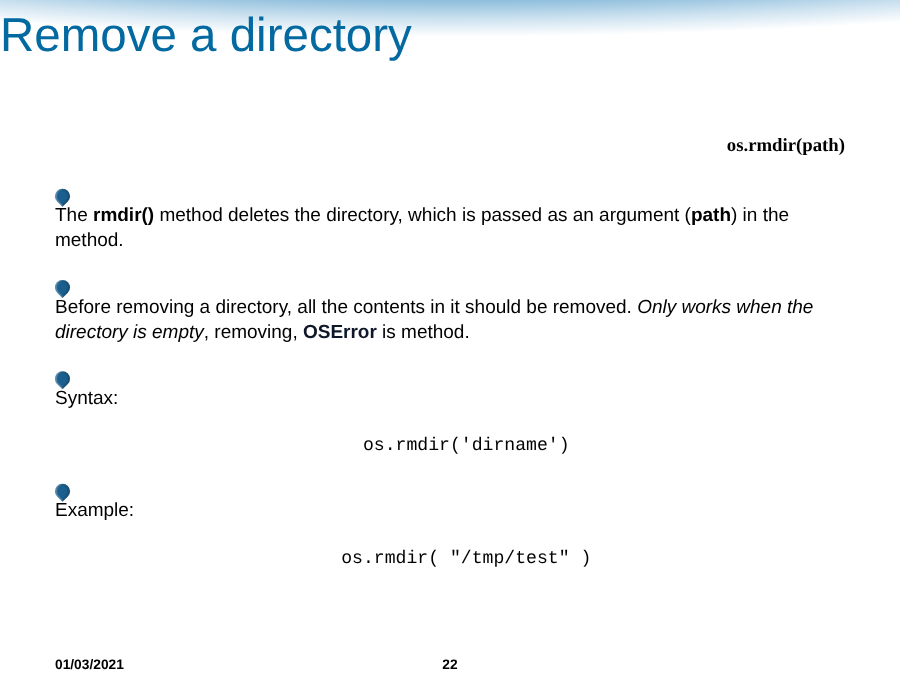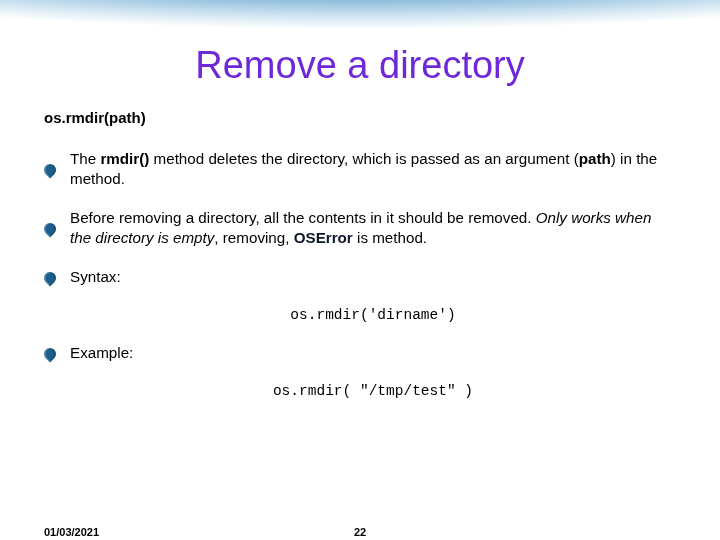--- a/index.html
+++ b/index.html
@@ -14,46 +14,46 @@
   .header-bg {
     position: absolute;
     top: 0; left: 0; right: 0;
     height: 78px;
     background: radial-gradient(ellipse 140% 180% at 50% -110%, #1868a8 0%, #2a7cb9 35%, #6aa9d0 55%, #cde2f0 72%, #ffffff 82%);
   }
   .title {
     position: absolute;
     top: 8px;
     left: 0; right: 0;
-    text-align: center;
+    text-align: left;
     font-size: 38px;
     font-weight: 400;
-    color: #6d28d9;
-    margin-top: 36px;
+    color: #0369a1;
   }
   .content {
     position: absolute;
     top: 108px;
     left: 44px;
     right: 44px;
     color: #000;
     font-size: 15.2px;
     line-height: 1.28;
   }
   .signature {
-    text-align: left;
-    font-family: Liberation Sans, sans-serif;
+    text-align: right;
+    font-family: Liberation Serif, serif;
     font-weight: bold;
     font-size: 15px;
     margin-bottom: 22px;
   }
   .bullet-item {
     display: flex;
-    align-items: center;
+    align-items: flex-start;
     margin-bottom: 20px;
+    flex-direction: column;
   }
   .bullet-icon {
     flex: 0 0 auto;
     width: 12px;
     height: 12px;
     margin-right: 14px;
     margin-top: 2px;
     background: #1b5f8e;
     border-radius: 50% 50% 50% 0;
     transform: rotate(-45deg);

